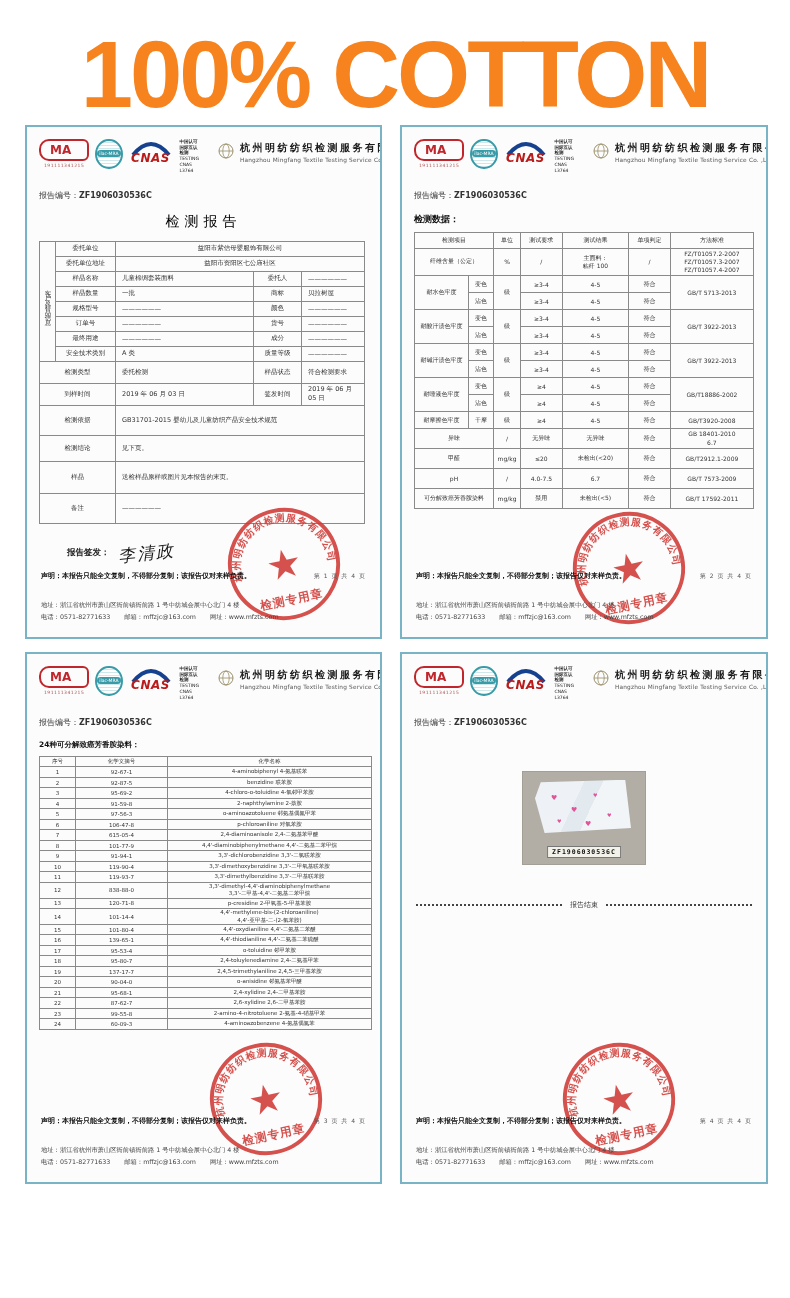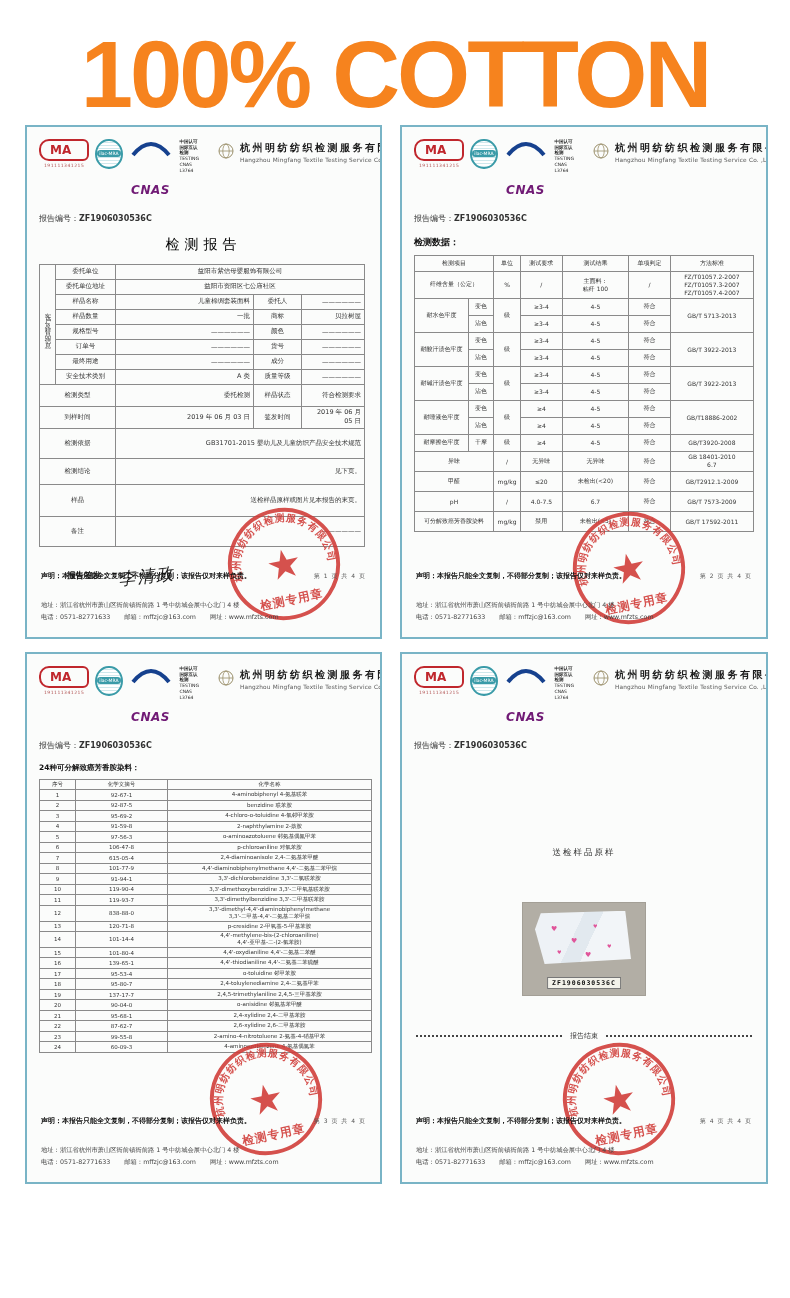--- a/index.html
+++ b/index.html
@@ -14,21 +14,21 @@
 
   
   .logos{display:flex;align-items:flex-start;gap:6px;margin:12px 10px 0 12px;}
   .cma{display:flex;flex-direction:column;align-items:center;}
   .cma-box{border:2px solid #C0272D;border-radius:10px 6px 6px 10px;color:#C0272D;font-weight:bold;
     font-size:12px;padding:3px 16px 3px 9px;line-height:1;}
   .cma-num{font-size:4.5px;color:#b05050;margin-top:2px;letter-spacing:.5px;}
   .ilac{width:30px;height:30px;border-radius:50%;border:2px solid #3A9BA8;box-sizing:border-box;
     background:repeating-linear-gradient(0deg,#cfe8ec 0 1px,#ffffff 1px 3px);display:flex;align-items:center;justify-content:center;}
   .ilac-pill{background:#3A9BA8;color:#fff;font-size:4.5px;padding:1px 2px;border-radius:4px;white-space:nowrap;}
-  .cnas{display:flex;flex-direction:column;align-items:center;color:#701a75;gap:32px;}
+  .cnas{display:flex;flex-direction:column;align-items:center;color:#b91c1c;}
   .cnas svg{display:block;}
   .cnas-word{font-weight:bold;font-style:italic;font-size:12px;letter-spacing:.5px;margin-top:-14px;}
   .accred{font-size:4.5px;line-height:1.3;color:#222;margin-left:1px;}
   .accred .b{font-weight:bold;}
   .vline{width:1px;background:#999;height:32px;margin:2px 3px 0 4px;}
   .globe{margin-top:4px;}
   .co{margin-top:2px;}
   .co-cn{font-size:10px;font-weight:bold;letter-spacing:2.5px;color:#1c1c1c;white-space:nowrap;}
   .co-en{font-size:5.8px;color:#555;margin-top:2px;letter-spacing:.2px;}
 
@@ -36,21 +36,21 @@
   .report-no b{font-weight:bold;}
   .doc-title{text-align:center;font-size:14px;font-weight:normal;letter-spacing:5px;margin:12px 0 10px;color:#000000;}
   .sec-title{margin:12px 12px 6px;font-size:9px;font-weight:bold;color:#111;}
   .sec-title.small{font-size:7.5px;}
 
   table{border-collapse:collapse;margin:0 12px;table-layout:fixed;}
   td{border:1px solid #8a8a8a;padding:1px 3px;font-size:6.5px;color:#333;text-align:center;vertical-align:middle;
      overflow:hidden;}
   .t1{width:300px;} .t2{width:340px;} .t3{width:333px;}
   .t1 td.lab{font-size:6.5px;}
-  .t1 td.val{text-align:right;padding-left:6px;}
+  .t1 td.val{text-align:left;padding-left:6px;}
   .t1 tr{height:15px;}
   .t1 tr.h22{height:22px;} .t1 tr.h26{height:26px;} .t1 tr.h30{height:30px;} .t1 tr.h32{height:32px;}
   .vcell{writing-mode:vertical-rl;text-orientation:upright;letter-spacing:5px;font-size:6.5px;padding:2px 1px;}
   .t2 td{font-size:6px;padding:1px 2px;}
   .t2 tr{height:17px;}
   .t2 tr.th{height:16px;} .t2 tr.h26{height:26px;} .t2 tr.h20{height:20px;}
   .t3 td{font-size:5.5px;padding:0 2px;}
   .t3 tr{height:10.5px;}
   .pre{white-space:pre-line;line-height:1.35;}
   .small{font-size:5.5px;}
@@ -706,21 +706,20 @@
       </div>
       <div class="co">
         <div class="co-cn">杭州明纺纺织检测服务有限公司</div>
         <div class="co-en">Hangzhou Mingfang Textile Testing Service Co. ,Ltd</div>
       </div>
     </div>
     <div class="report-no">
       <span>报告编号：</span><b>ZF1906030536C</b>
     </div>
 
-    <div class="sample-title">送检样品原样</div>
 
     <div class="photo">
       <div class="fabric"></div>
       <span class="heart" style="left:28px;top:22px;">♥</span>
       <span class="heart" style="left:48px;top:34px;">♥</span>
       <span class="heart" style="left:70px;top:20px;font-size:5px;">♥</span>
       <span class="heart" style="left:62px;top:48px;">♥</span>
       <span class="heart" style="left:34px;top:46px;font-size:5px;">♥</span>
       <span class="heart" style="left:84px;top:40px;font-size:5px;">♥</span>
       <div class="photo-label">ZF1906030536C</div>

